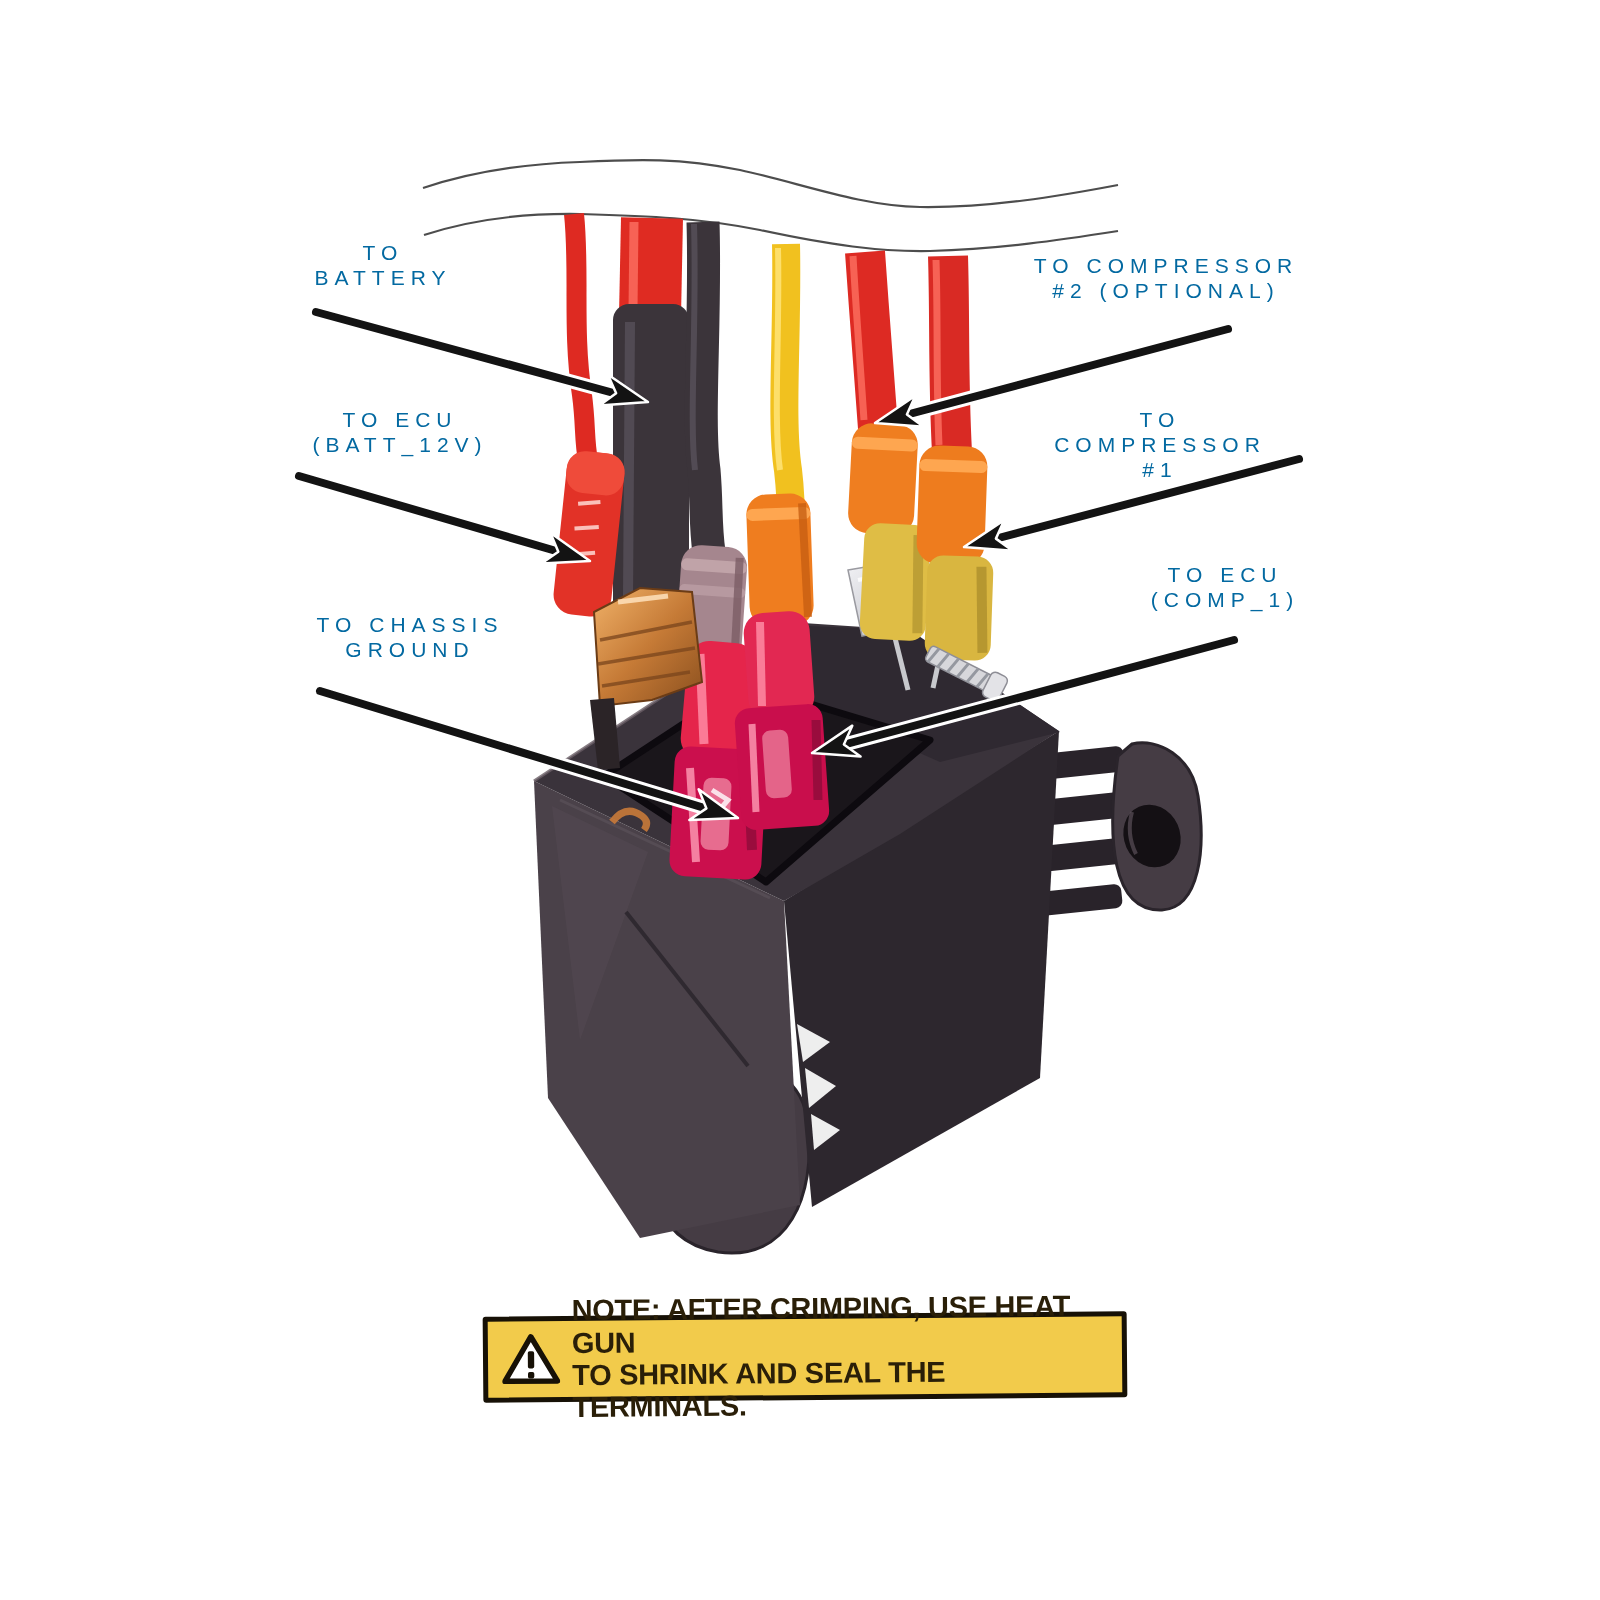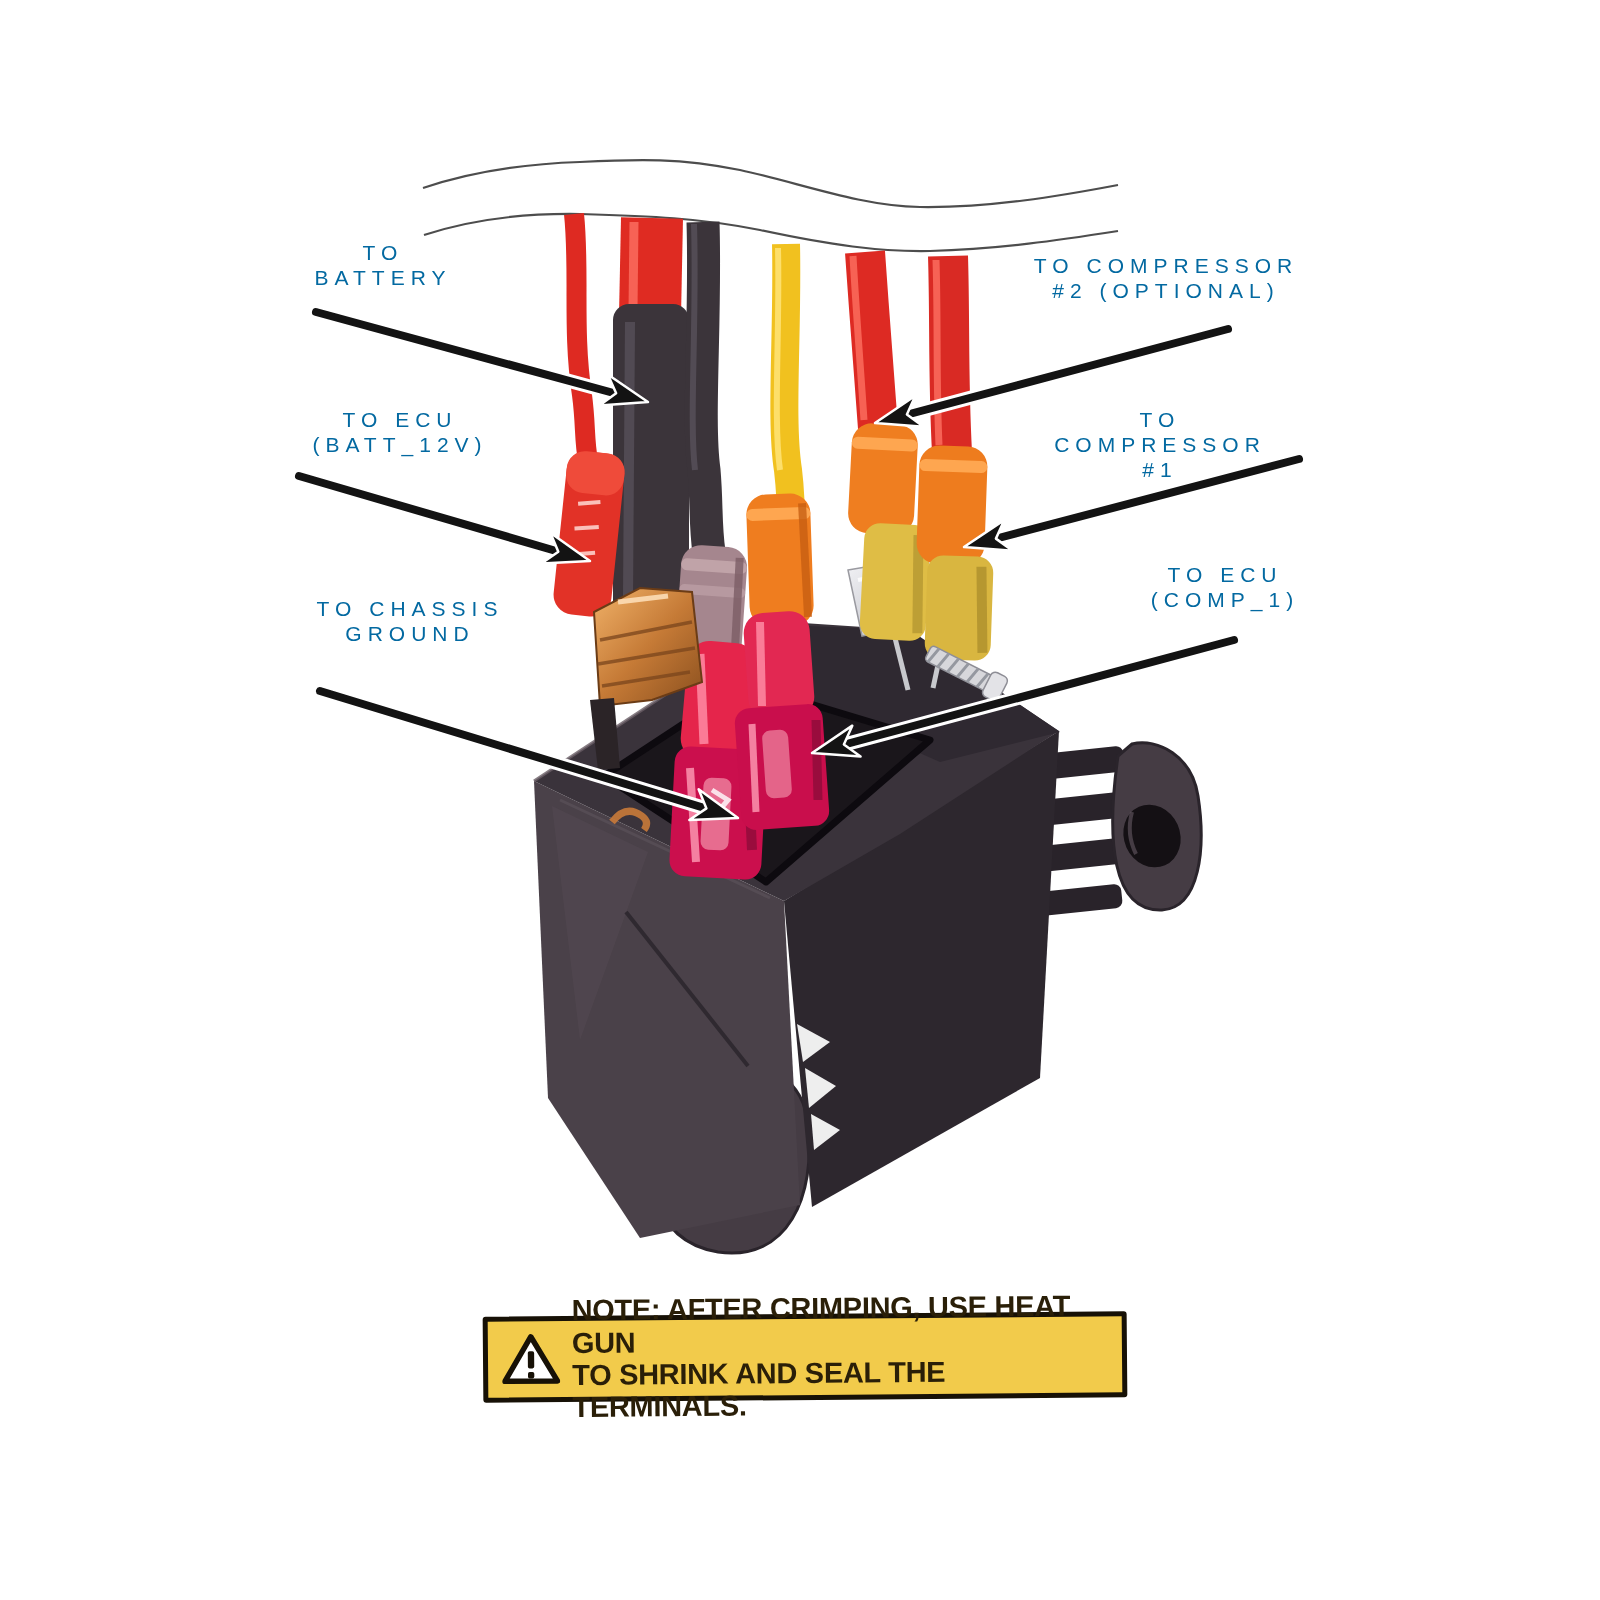--- a/index.html
+++ b/index.html
@@ -226,21 +226,21 @@
     <path class="arrow-head" d="M0,0 L-46,-16 L-33,0 L-46,16 Z" transform="translate(812,753) rotate(165.0)"></path>
   </g>
 </svg>
 
 <div class="callout" style="left:383px;top:240px;">TO
 BATTERY</div>
 
 <div class="callout" style="left:400px;top:407px;">TO ECU
 (BATT_12V)</div>
 
-<div class="callout" style="left:410px;top:596px;">TO CHASSIS
+<div class="callout" style="left:410px;top:612px;">TO CHASSIS
 GROUND</div>
 
 <div class="callout" style="left:1158px;top:253px;margin-left:8px;">TO COMPRESSOR
 #2 (OPTIONAL)</div>
 
 <div class="callout" style="left:1160px;top:407px;">TO
 COMPRESSOR
 #1</div>
 
 <div class="callout" style="left:1225px;top:562px;">TO ECU

